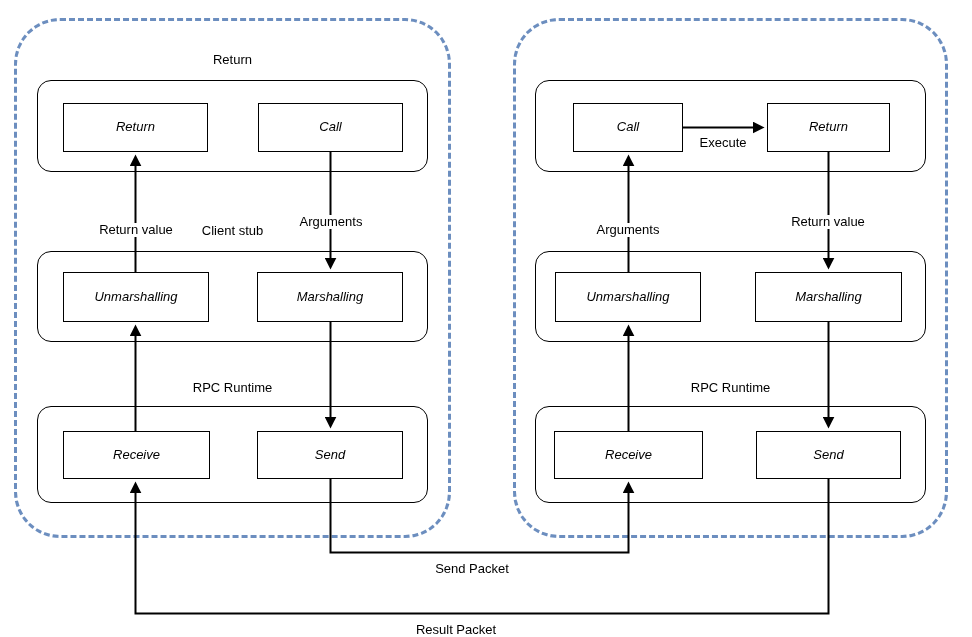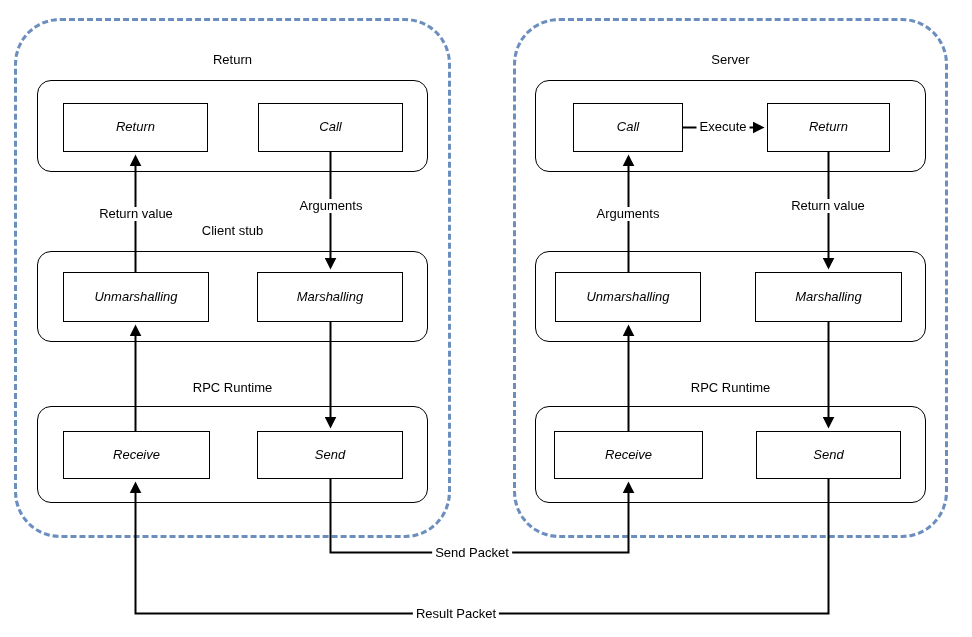--- a/index.html
+++ b/index.html
@@ -32,35 +32,35 @@
   .sec-label{
     position:absolute;text-align:center;height:15px;line-height:15px;
   }
   .wires{position:absolute;left:0;top:0;pointer-events:none;}
   .wires .flow{stroke:var(--arrow);stroke-width:2;fill:none;}
   #arrowhead path{fill:var(--arrow);}
   .online{
     position:absolute;transform:translate(-50%,-50%);
     background:var(--background);padding:0 3px;white-space:nowrap;
     line-height:14px;
+    margin-top:16px;
   }
 </style>
 </head>
 <body>
 
 <div class="stage">
 
   <div class="frame" style="left:14px;top:18px;width:437px;height:520px"></div>
   <div class="frame" style="left:513px;top:18px;width:435px;height:520px"></div>
 
   <div class="sec-label" style="left:37px;top:52px;width:391px">Return</div>
   <div class="sec-label" style="left:37px;top:223px;width:391px">Client stub</div>
   <div class="sec-label" style="left:37px;top:380px;width:391px">RPC Runtime</div>
 
-  <div class="sec-label" style="left:535px;top:52px;width:391px">Server</div>
   <div class="sec-label" style="left:535px;top:380px;width:391px">RPC Runtime</div>
 
   <div class="container" style="left:37px;top:80px;width:391px;height:92px"></div>
   <div class="container" style="left:37px;top:251px;width:391px;height:91px"></div>
   <div class="container" style="left:37px;top:406px;width:391px;height:97px"></div>
 
   <div class="container" style="left:535px;top:80px;width:391px;height:92px"></div>
   <div class="container" style="left:535px;top:251px;width:391px;height:91px"></div>
   <div class="container" style="left:535px;top:406px;width:391px;height:97px"></div>
 

